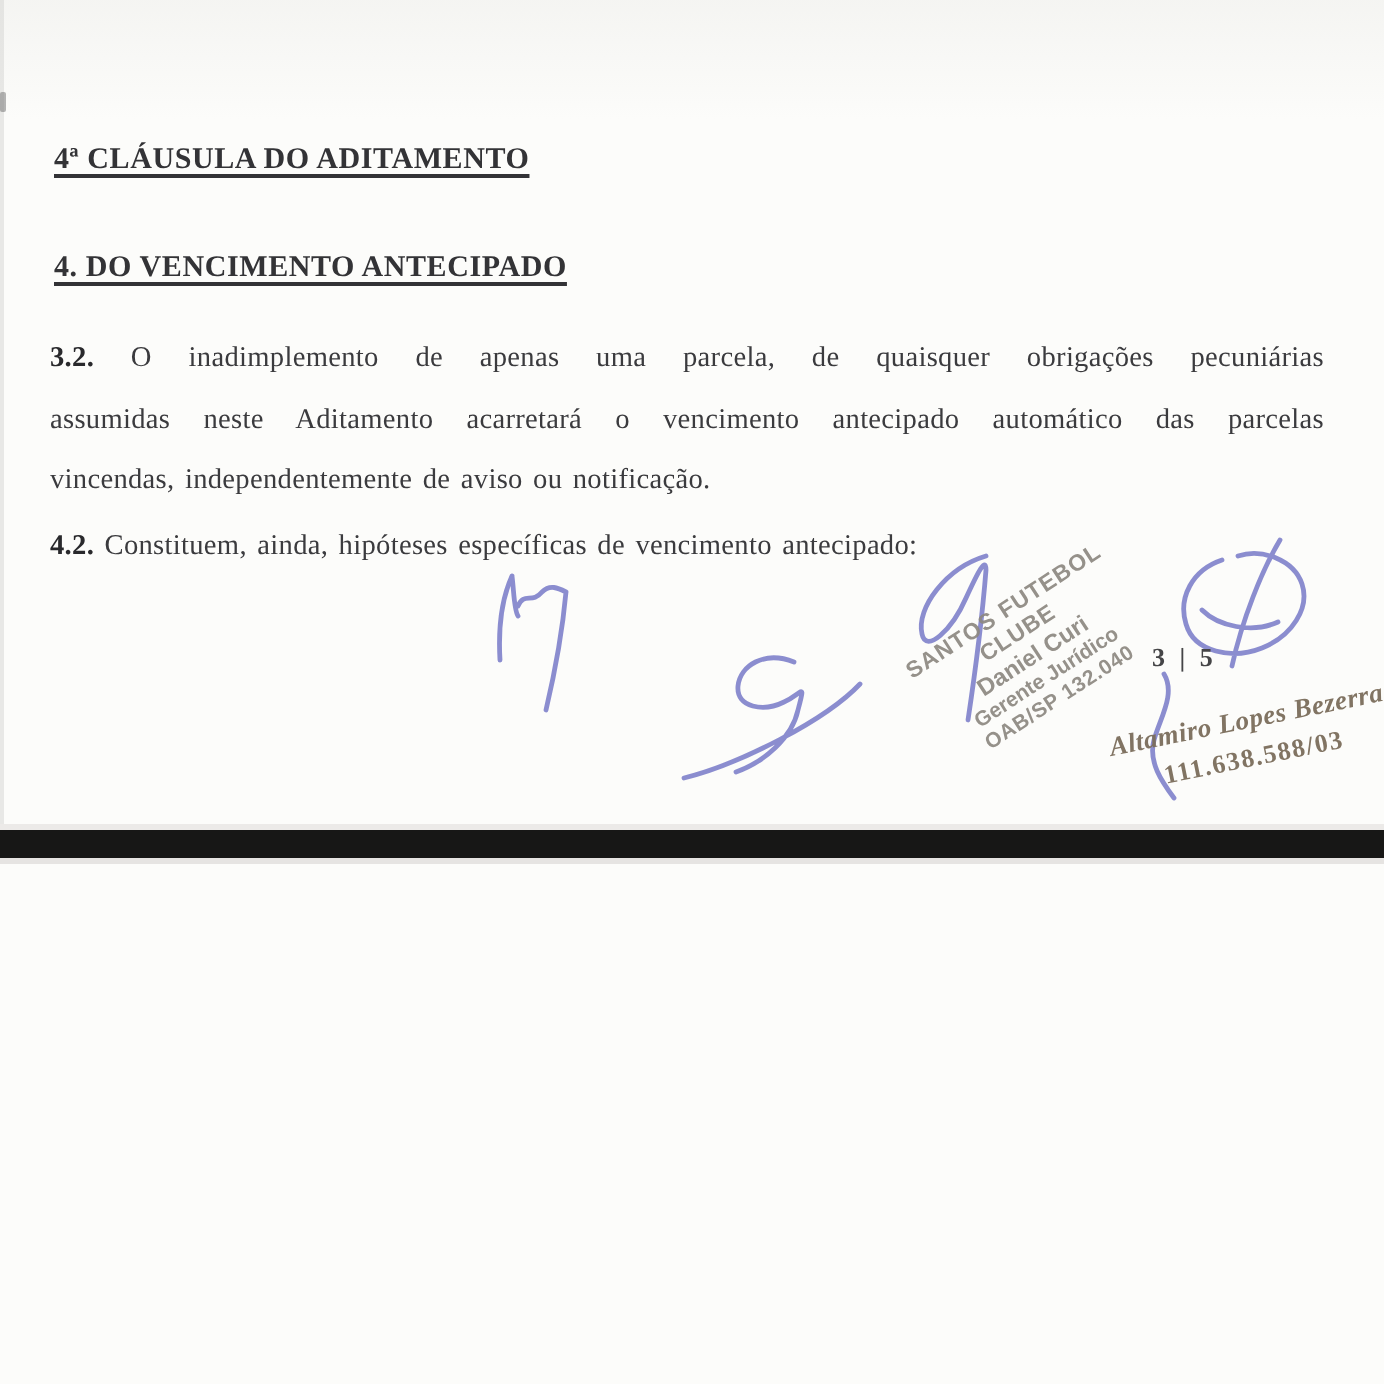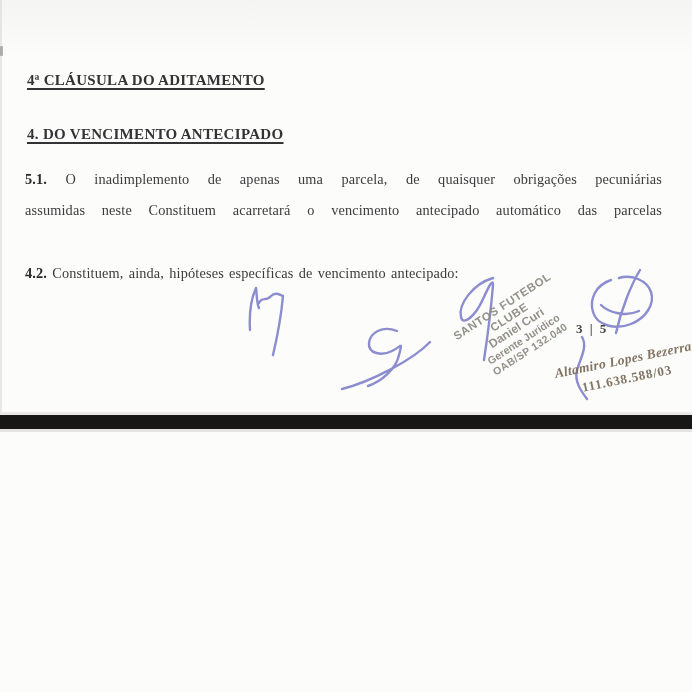--- a/index.html
+++ b/index.html
@@ -64,22 +64,23 @@
 <body>
 
 <div class="canvas">
 
   <div class="page-top">
 
     <h1 class="doc-h h1">4ª CLÁUSULA DO ADITAMENTO</h1>
     <h2 class="doc-h h2">4. DO VENCIMENTO ANTECIPADO</h2>
 
     <div class="para p41">
-        <div class="jline"><span class="b">5.1.</span><span> O inadimplemento de apenas uma parcela, de quaisquer obrigações pecuniárias</span></div>
-        <div class="jline"><span>assumidas neste Constituem acarretará o vencimento antecipado automático das parcelas</span></div>
+        <div class="jline"><span class="b">3.2.</span><span> O inadimplemento de apenas uma parcela, de quaisquer obrigações pecuniárias</span></div>
+        <div class="jline"><span>assumidas neste Aditamento acarretará o vencimento antecipado automático das parcelas</span></div>
+        <div class="jline last"><span>vincendas, independentemente de aviso ou notificação.</span></div>
       </div>
     <div class="para p42">
         <div class="jline last"><span class="b">4.2.</span><span> Constituem, ainda, hipóteses específicas de vencimento antecipado:</span></div>
       </div>
 
     <svg class="sig-svg" width="462" height="147" viewBox="0 0 462 147">
       <path class="sig" d="M20,67 C19,50 21,36 26,25 M26,25 C27,33 27,42 29,45 M29,40 C32,33 36,39 41,33 C45,29 49,31 53,33 M53,33 C51,55 47,75 43,92"></path>
       <path class="sig" d="M167,68 C152,62 140,70 139,80 C138,91 152,93 162,88 C171,84 173,77 169,92 C166,106 152,118 138,123 M112,126 C140,119 183,97 200,79"></path>
       <path class="sig" d="M263,15 C243,21 228,41 231,54 C233,64 246,52 253,36 C259,23 263,15 263,22 C261,47 257,77 254,97"></path>
       <path class="sig" d="M410,7 C401,22 391,47 386,70 M381,17 C366,22 359,36 363,49 C367,63 386,67 401,61 C416,55 425,41 421,29 C417,17 401,11 389,15 M371,42 C379,50 396,54 409,48"></path>

